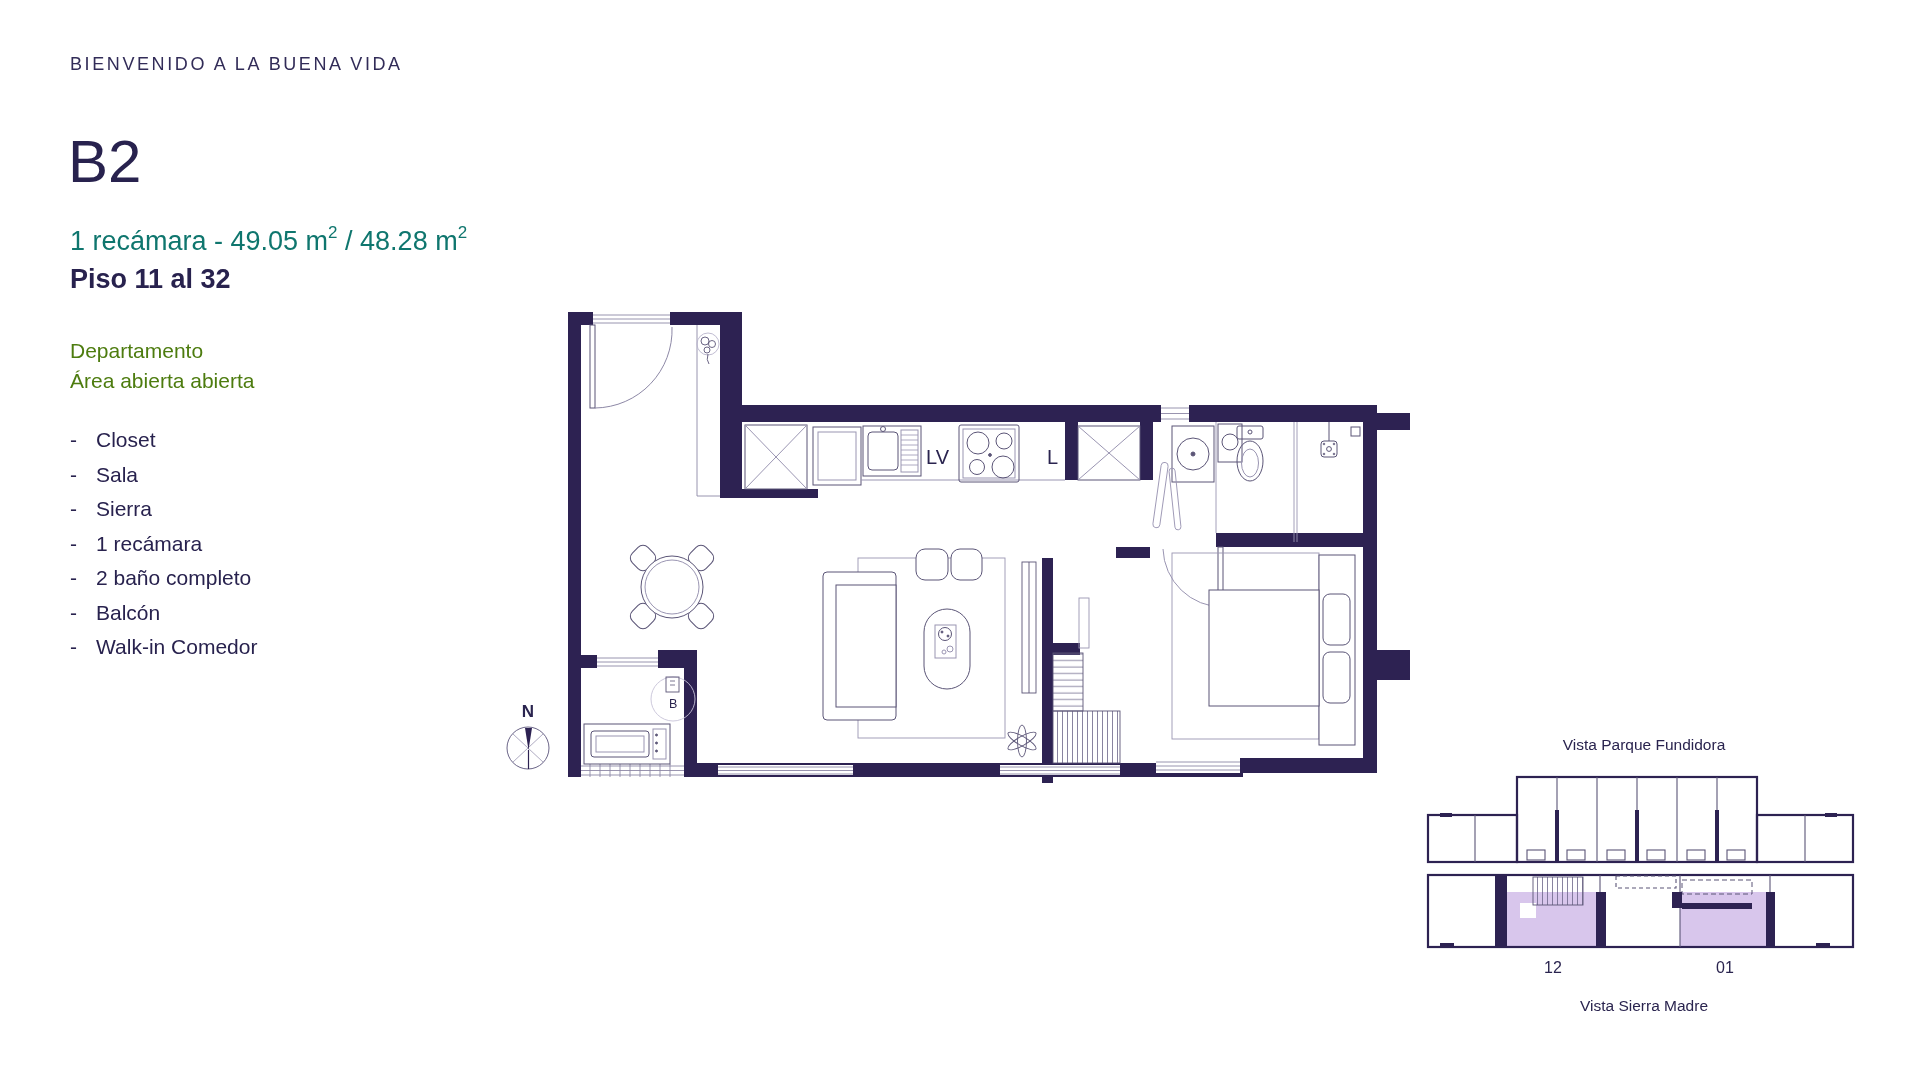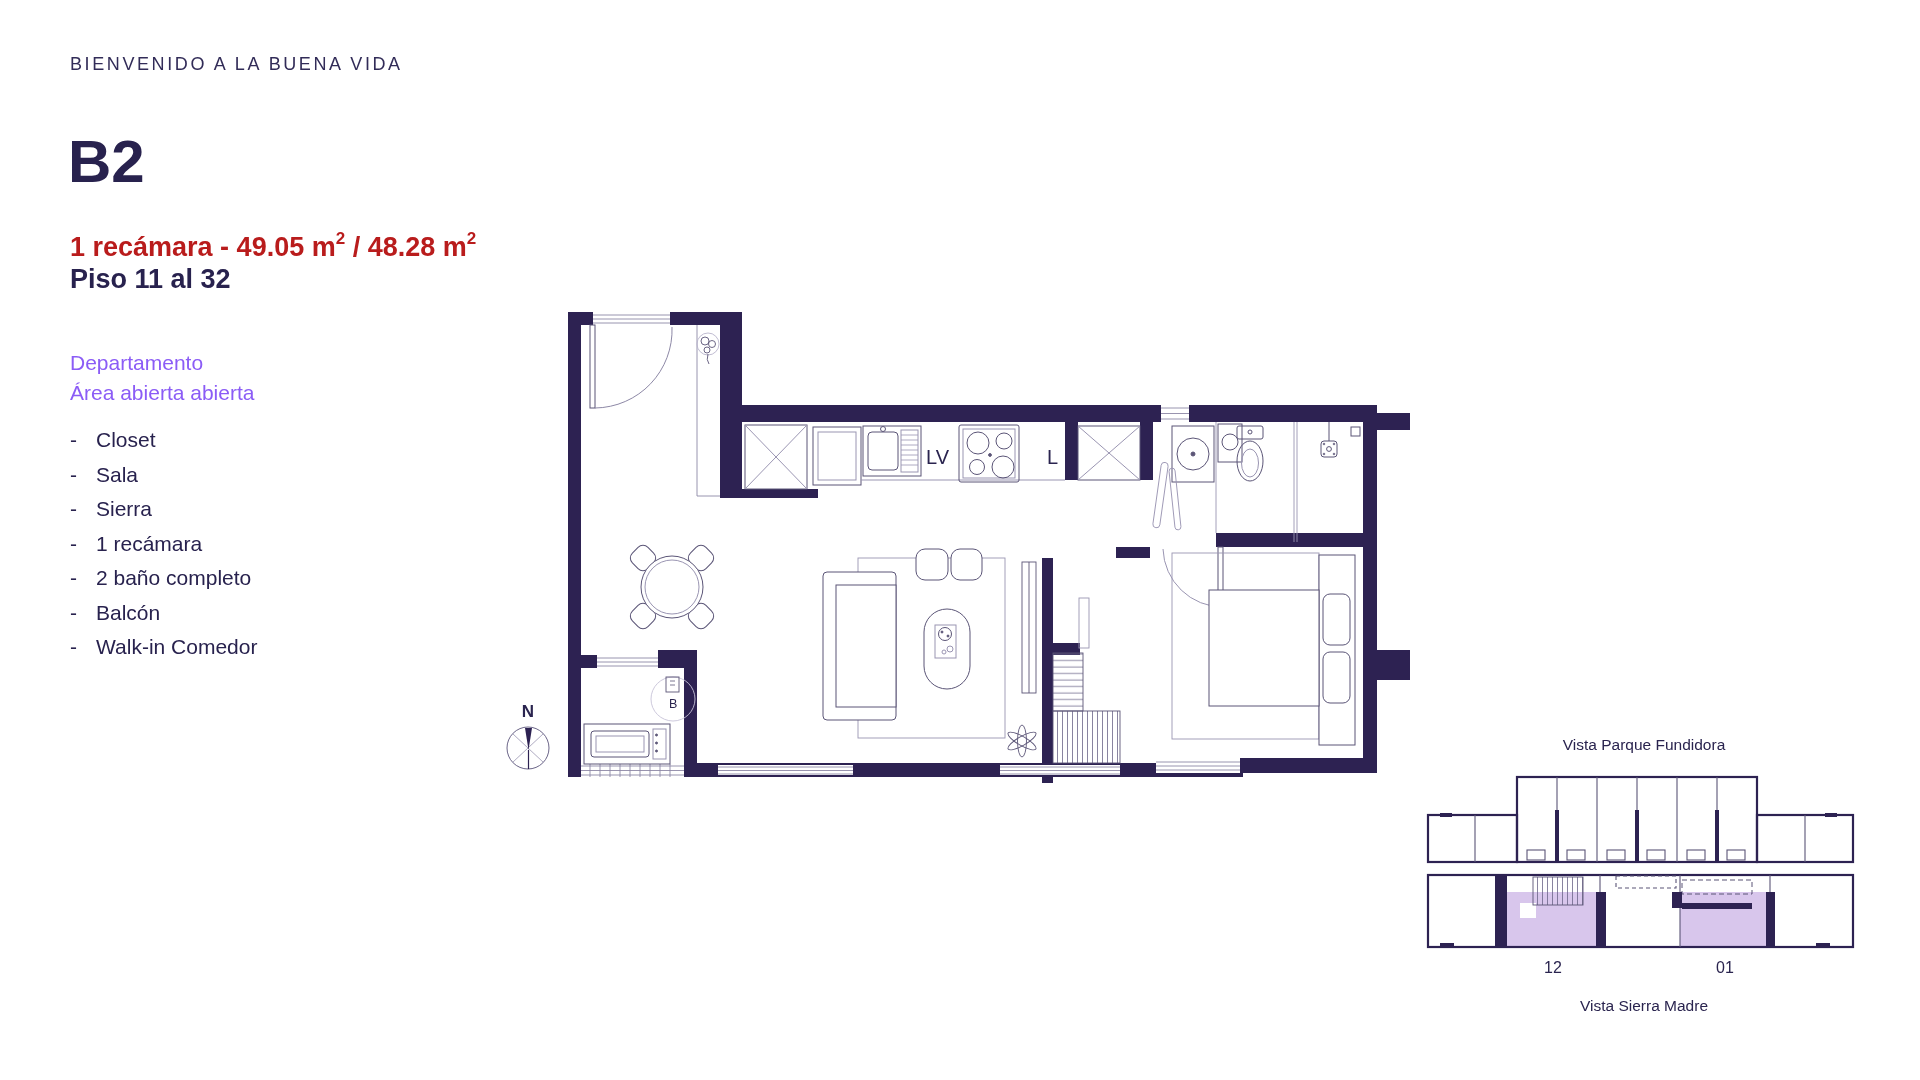--- a/index.html
+++ b/index.html
@@ -1,24 +1,24 @@
 <!DOCTYPE html>
 <html><head>
 <meta charset="utf-8">
 <style>
   html,body{margin:0;padding:0;background:#ffffff;}
   body{width:1920px;height:1080px;position:relative;overflow:hidden;
        font-family:"Liberation Sans",sans-serif;color:#2a244f;}
   .abs{position:absolute;}
   .welcome{left:70px;top:54px;font-size:18px;letter-spacing:2.6px;font-weight:500;color:#322c58;}
-  .unit-code{left:68px;top:130px;font-size:60px;font-weight:700;line-height:64px;color:#28224e;}
-  .spec{left:70px;top:220px;font-size:27px;line-height:42px;color:#b91c1c;font-weight:bold;}
+  .unit-code{left:68px;top:130px;font-size:60px;font-weight:400;line-height:64px;color:#28224e;}
+  .spec{left:70px;top:220px;font-size:27px;line-height:30px;color:#0f766e;}
   .spec sup{font-size:17px;position:relative;top:-2px;}
   .floors{left:70px;top:262px;font-size:27px;line-height:34px;color:#28224e;font-weight:bold;}
-  .desc{left:70px;top:336px;font-size:21px;line-height:29.5px;color:#8b5cf6;margin-top:12px;}
+  .desc{left:70px;top:336px;font-size:21px;line-height:29.5px;color:#4d7c0f;}
   .features{left:70px;top:428px;font-size:21px;color:#28224e;}
   .features .row{display:flex;height:34.5px;align-items:flex-start;}
   .features .dash{width:26px;flex:0 0 26px;}
   svg text{font-family:"Liberation Sans",sans-serif;fill:#2a244f;}
   .plan-label{font-size:20px;}
   .plan-label-sm{font-size:12.5px;}
   .kp-label{font-size:15.5px;}
   .kp-num{font-size:16px;}
   .compass-n{font-size:17px;font-weight:700;}
 </style>

